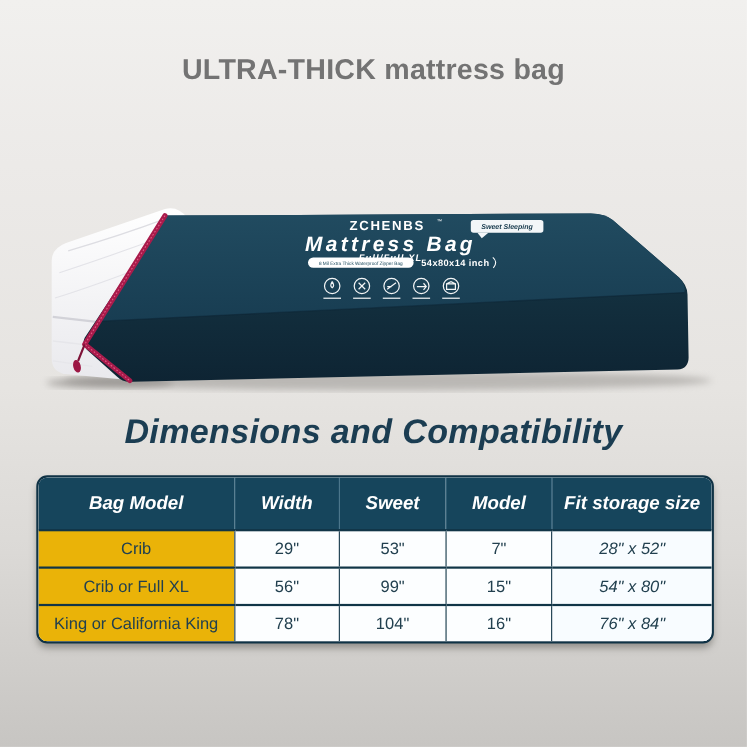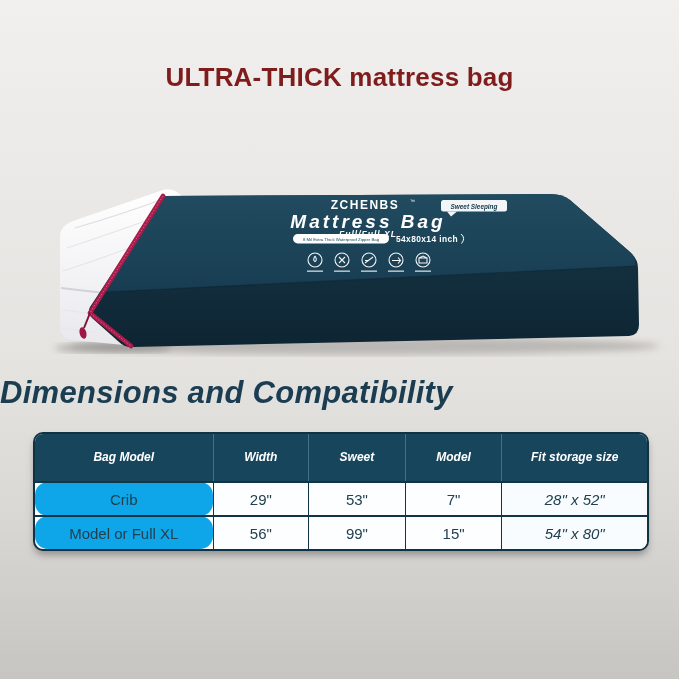--- a/index.html
+++ b/index.html
@@ -5,53 +5,53 @@
   html,body{margin:0;padding:0;}
   body{
     width:679px;height:679px;overflow:hidden;
     font-family:"Liberation Sans",sans-serif;
     background:linear-gradient(180deg,#f1f0ee 0%,#eceae8 22%,#e6e4e1 52%,#dbd9d6 74%,#c7c5c2 100%);
   }
   #canvas{position:relative;width:679px;height:679px;}
 
   
   .headline{
-    position:absolute;top:61px;left:0;width:100%;
-    text-align:center;color:#7f1d1d;font-weight:bold;
+    position:absolute;top:47px;left:0;width:100%;
+    text-align:center;color:#737373;font-weight:bold;
     font-size:26px;line-height:33.5px;letter-spacing:.2px;
   }
 
   
-  .hero{position:absolute;top:176px;left:0;width:547px;height:198px;padding-left:13px;}
+  .hero{position:absolute;top:176px;left:0;width:547px;height:198px;}
   .svgtxt{font-family:"Liberation Sans",sans-serif;}
 
   
   .section-title{
-    position:absolute;top:375px;left:0;width:100%;text-align:left;
+    position:absolute;top:375px;left:0;width:100%;text-align:center;
     font-size:31px;font-weight:bold;font-style:italic;color:#1b3d52;letter-spacing:.3px;
   }
 
   
   .table-wrap{
     position:absolute;top:432px;left:33px;width:612px;
     border:2px solid #0f3245;border-radius:10px;overflow:hidden;background:#fff;
     box-shadow:0 5px 7px -1px rgba(95,92,88,.55);
   }
   table.spec{width:100%;border-collapse:collapse;table-layout:fixed;}
   .spec thead th{
     background:#16455c;color:#ffffff;font-style:italic;font-weight:bold;
-    font-size:12px;height:47px;line-height:19px;padding:0 4px;
+    font-size:17px;height:47px;line-height:19px;padding:0 4px;
   }
   .spec thead th + th{border-left:1.2px solid rgba(170,210,228,.30);}
   .spec tbody td{
     height:32px;text-align:center;font-size:15px;color:#22404f;
     border-top:2px solid #113547;background:#fcfeff;padding:0 2px;
   }
   .spec tbody td + td{border-left:1.5px solid #113547;}
-  .spec tbody td.model{background:#0ea5e9;border-radius:13px;}
+  .spec tbody td.model{background:#eab308;}
   .spec tbody td.fit{font-style:italic;background:#f8fcff;}
 </style>
 </head>
 <body>
 
 <div id="canvas">
 
   <div class="headline">
     <div>ULTRA-THICK mattress bag</div>
   </div>
@@ -170,23 +170,30 @@
       </thead>
       <tbody>
         <tr>
           <td class="model">Crib</td>
           <td>29"</td>
           <td>53"</td>
           <td>7"</td>
           <td class="fit">28" x 52"</td>
         </tr>
         <tr>
-          <td class="model">Model or Full XL</td>
+          <td class="model">Crib or Full XL</td>
           <td>56"</td>
           <td>99"</td>
           <td>15"</td>
           <td class="fit">54" x 80"</td>
+        </tr>
+        <tr>
+          <td class="model">King or California King</td>
+          <td>78"</td>
+          <td>104"</td>
+          <td>16"</td>
+          <td class="fit">76" x 84"</td>
         </tr>
       </tbody>
     </table>
   </div>
 
 </div>
 
 </body></html>

